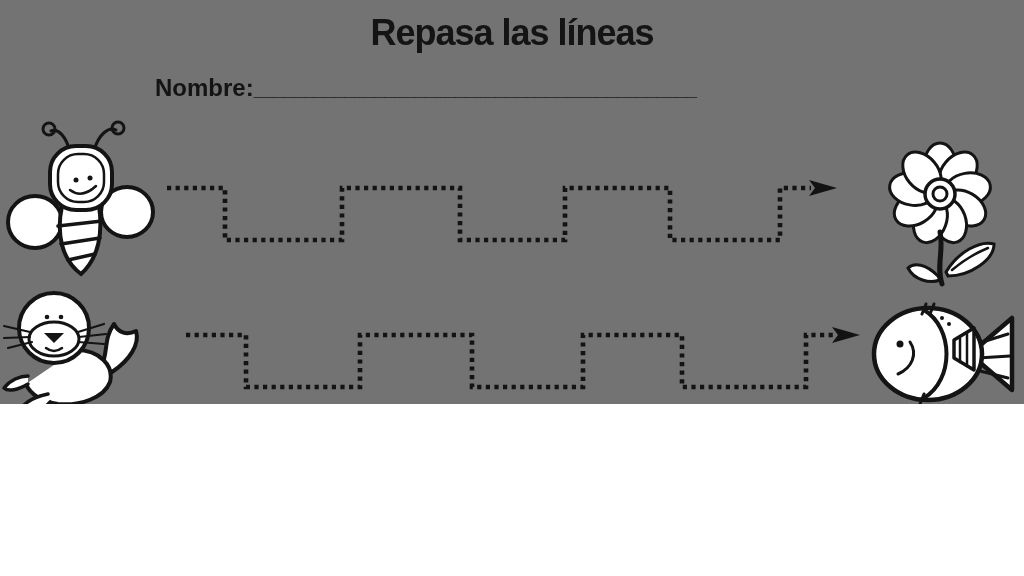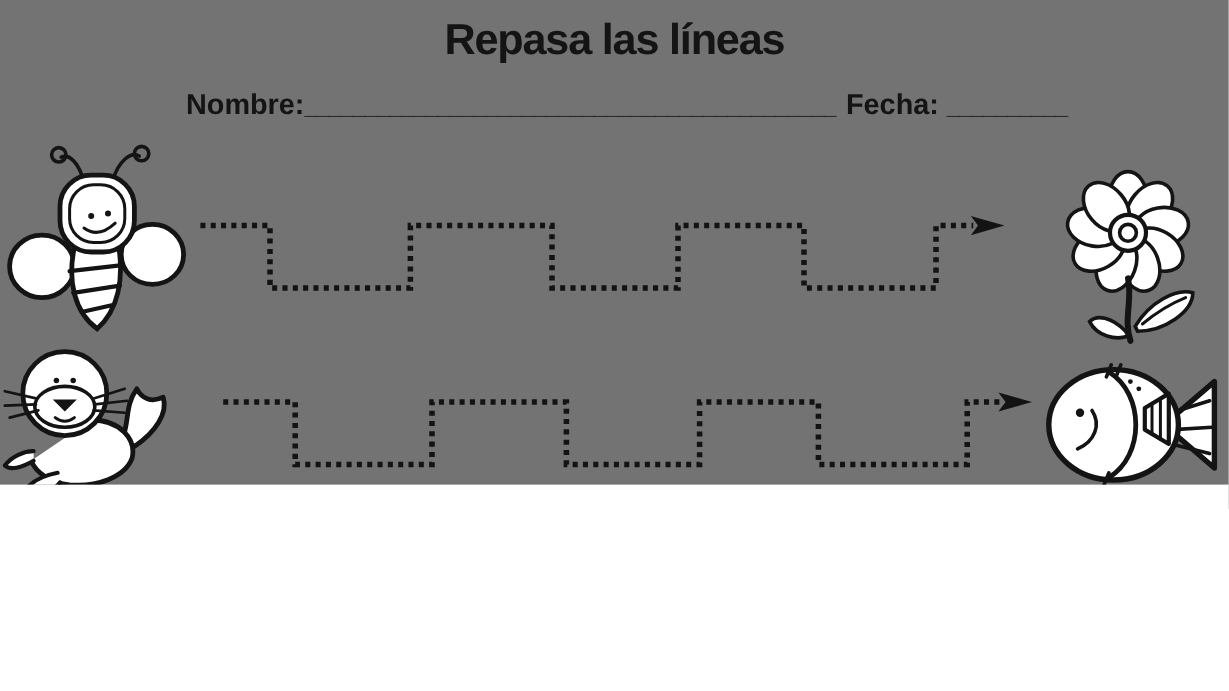--- a/index.html
+++ b/index.html
@@ -23,23 +23,20 @@
 </style>
 </head>
 <body>
 
 <div id="sheet">
 
   <div id="title" class="abs">Repasa las líneas</div>
 
   <div id="name-group" class="abs">
     <span>Nombre:</span><span class="blank-line">____________________________________________</span>
-  </div>
-  <div id="date-group" class="abs">
-    <span>Fecha: </span><span class="blank-line">__________</span>
   </div>
 
   <div>
 
     <svg class="abs art" style="left:6px;top:104px" width="150" height="176" viewBox="0 0 150 176">
       <g stroke="#141414" fill="none" stroke-linecap="round">
         <path d="M64,48 C60,32 52,24 45,27" stroke-width="3"></path>
         <circle cx="43" cy="25" r="6" stroke-width="3"></circle>
         <path d="M88,46 C93,30 103,22 110,26" stroke-width="3"></path>
         <circle cx="112" cy="24" r="6" stroke-width="3"></circle>

